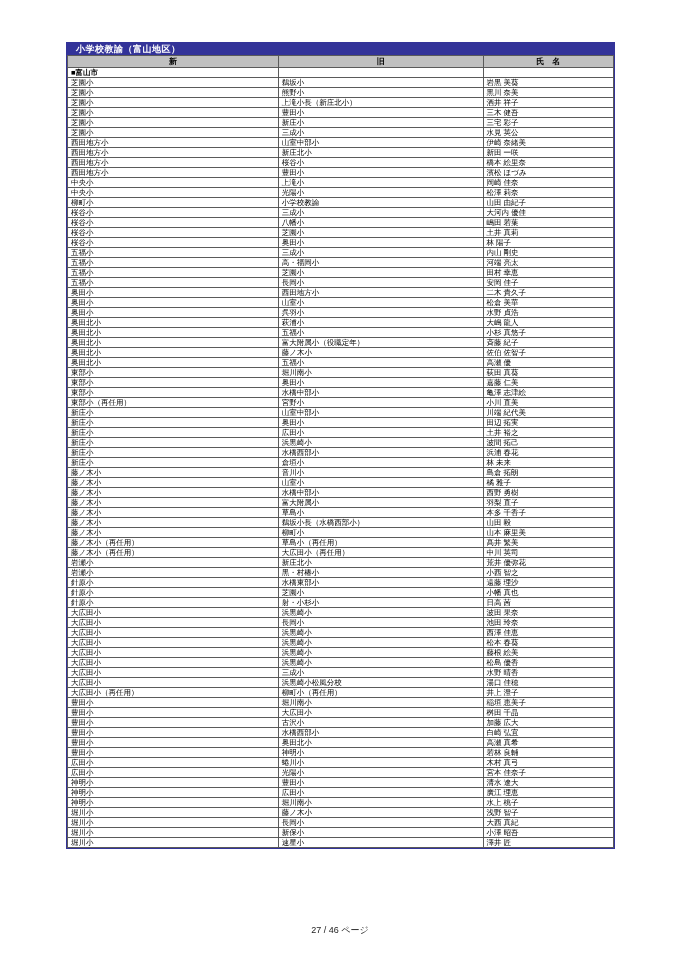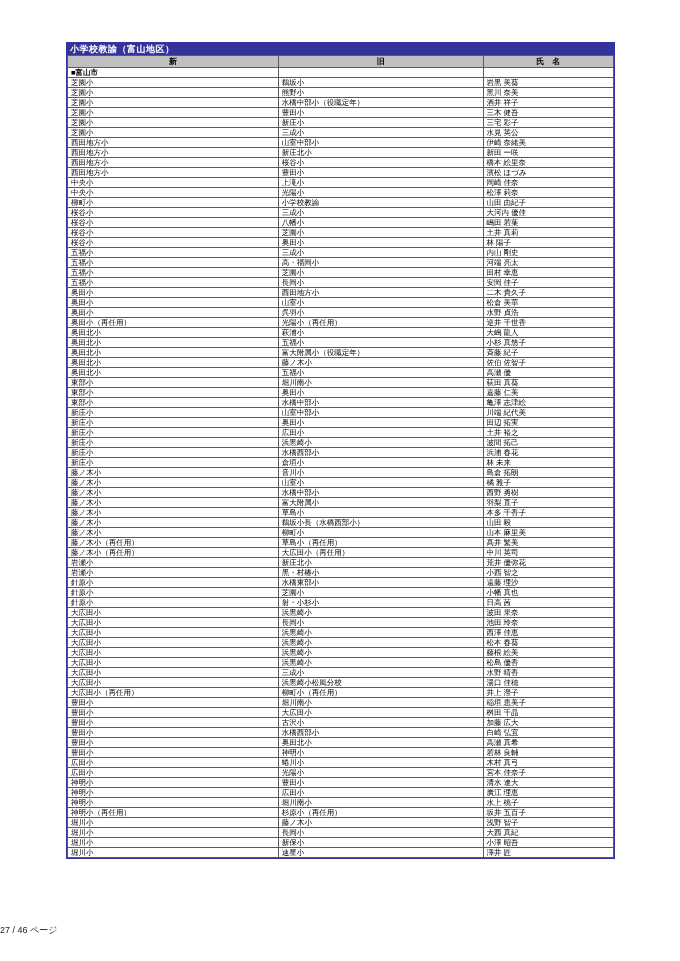--- a/index.html
+++ b/index.html
@@ -14,21 +14,21 @@
     -webkit-font-smoothing:antialiased;
   }
   .sheet{position:relative;width:680px;height:961px;background:#ffffff;overflow:hidden;}
   .table-wrap{
     position:absolute;left:66px;top:42px;width:547px;
     border:1px solid var(--title-bg);
   }
   .title-bar{
     background:var(--title-bg);color:#ffffff;
     font-size:9px;font-weight:bold;
-    height:12px;line-height:12px;padding:0 3px;
+    height:12px;line-height:12px;padding:0 9px;
     letter-spacing:0.5px;
   }
   table{border-collapse:collapse;width:100%;table-layout:fixed;}
   col.c-new{width:38.6%;}
   col.c-old{width:37.5%;}
   col.c-name{width:23.9%;}
   th{
     background:var(--header-bg);
     font-size:8px;font-weight:bold;color:#000;
     height:11px;line-height:11px;padding:0;
@@ -39,21 +39,21 @@
     font-size:7.5px;color:#000;
     height:8.9px;line-height:9px;
     padding:0 3px;
     border:1px solid var(--grid);
     white-space:nowrap;overflow:hidden;
     text-align:left;vertical-align:middle;
   }
   tr.section-row td{font-weight:bold;margin-top:31px;}
   .footer{
     position:absolute;left:0;top:924px;width:100%;
-    font-size:9px;color:#222;
+    text-align:center;font-size:9px;color:#222;
   }
 </style>
 </head>
 <body>
 
 <div class="sheet">
 
   <div class="table-wrap">
     <div class="title-bar">小学校教諭（富山地区）</div>
 
@@ -84,21 +84,21 @@
   </tr>
 
   <tr>
     <td>芝園小</td>
     <td>熊野小</td>
     <td>黒川 奈美</td>
   </tr>
 
   <tr>
     <td>芝園小</td>
-    <td>水橋中部小（役職定年）</td>
+    <td>上滝小長（新庄北小）</td>
     <td>酒井 祥子</td>
   </tr>
 
   <tr>
     <td>芝園小</td>
     <td>豊田小</td>
     <td>三木 健吾</td>
   </tr>
 
   <tr>
@@ -214,25 +214,20 @@
     <td>山室小</td>
     <td>松倉 美華</td>
   </tr>
 
   <tr>
     <td>奥田小</td>
     <td>呉羽小</td>
     <td>水野 貞浩</td>
   </tr>
 
-  <tr>
-    <td>奥田小（再任用）</td>
-    <td>光陽小（再任用）</td>
-    <td>逆井 千世香</td>
-  </tr>
 
   <tr>
     <td>奥田北小</td>
     <td>萩浦小</td>
     <td>大嶋 龍人</td>
   </tr>
 
   <tr>
     <td>奥田北小</td>
     <td>五福小</td>
@@ -268,20 +263,25 @@
     <td>奥田小</td>
     <td>嘉藤 仁美</td>
   </tr>
 
   <tr>
     <td>東部小</td>
     <td>水橋中部小</td>
     <td>亀澤 志津絵</td>
   </tr>
 
+  <tr>
+    <td>東部小（再任用）</td>
+    <td>宮野小</td>
+    <td>小川 直美</td>
+  </tr>
 
   <tr>
     <td>新庄小</td>
     <td>山室中部小</td>
     <td>川端 紀代美</td>
   </tr>
 
   <tr>
     <td>新庄小</td>
     <td>奥田小</td>
@@ -510,25 +510,20 @@
     <td>広田小</td>
     <td>廣江 理恵</td>
   </tr>
 
   <tr>
     <td>神明小</td>
     <td>堀川南小</td>
     <td>水上 桃子</td>
   </tr>
 
-  <tr>
-    <td>神明小（再任用）</td>
-    <td>杉原小（再任用）</td>
-    <td>坂井 五百子</td>
-  </tr>
 
   <tr>
     <td>堀川小</td>
     <td>藤ノ木小</td>
     <td>浅野 智子</td>
   </tr>
 
   <tr>
     <td>堀川小</td>
     <td>長岡小</td>

